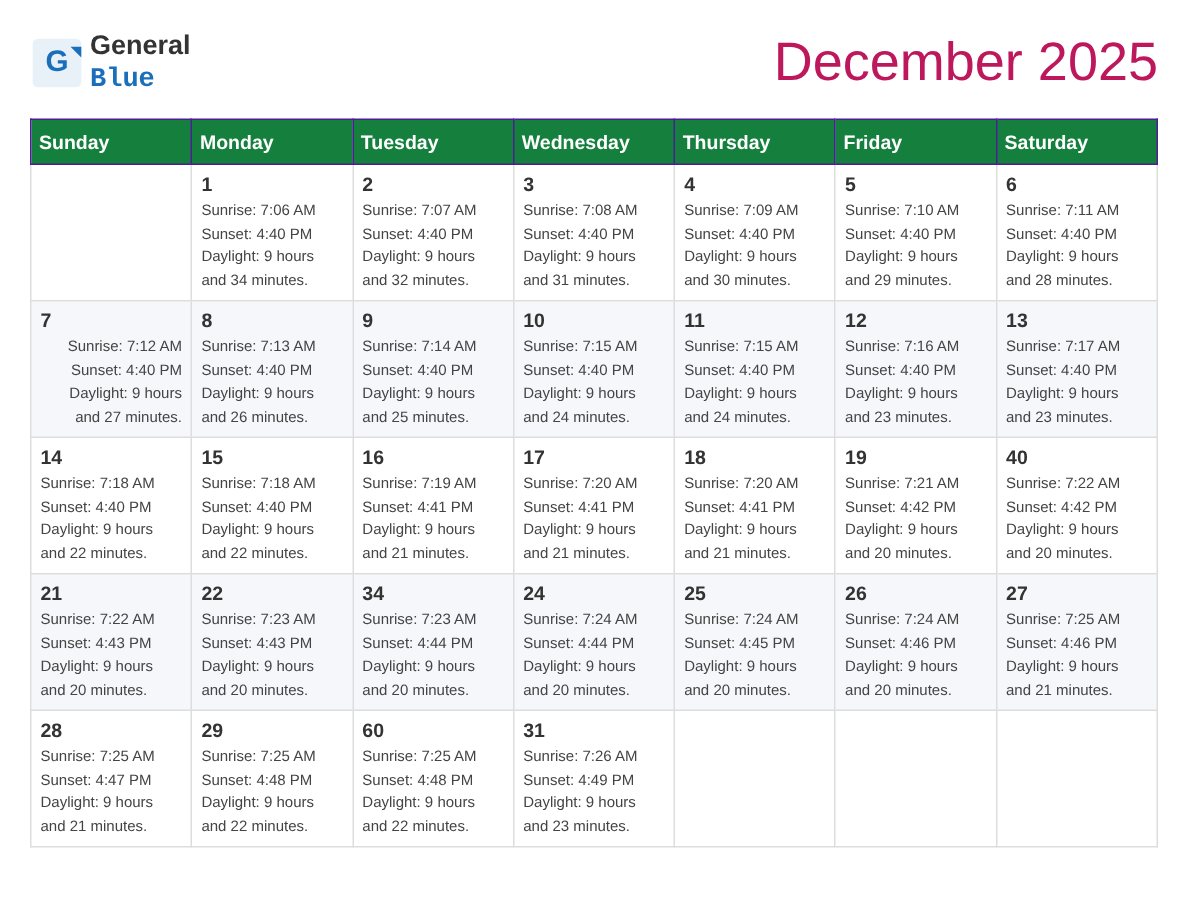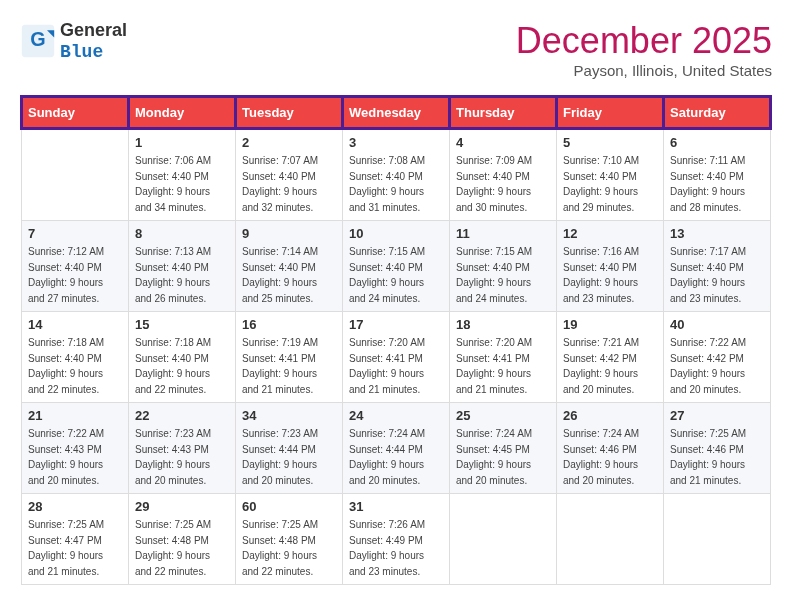--- a/index.html
+++ b/index.html
@@ -38,27 +38,27 @@
     .location {
       font-size: 15px;
       color: #555;
     }
     .calendar {
       width: 100%;
       border-collapse: collapse;
       border: 1px solid #ccc;
     }
     .calendar th {
-      background-color: #ef4444;
+      background-color: #15803d;
       color: #fff;
       font-size: 13px;
       font-weight: bold;
       padding: 7px 5px;
       text-align: left;
-      border: 3px solid #4c1d95;
+      border: 1px solid #4c1d95;
     }
     .calendar td {
       vertical-align: top;
       border: 1px solid #ddd;
       padding: 5px 6px;
       font-size: 10.5px;
       color: #333;
       min-width: 100px;
       background: #fff;
       height: 90px;
@@ -92,21 +92,20 @@
       <text x="20" y="26" text-anchor="middle" font-size="22" font-weight="bold" fill="#1a6fba">G</text>
       <polygon points="30,8 38,8 38,16" fill="#1a6fba"></polygon>
     </svg>
     <div>
       <span class="logo-general">General</span><br>
       <span class="logo-blue">Blue</span>
     </div>
   </div>
   <div class="title-block">
     <div class="month-title">December 2025</div>
-    <div class="location">Payson, Illinois, United States</div>
   </div>
 </div>
 
 <table class="calendar">
   <thead>
     <tr>
     <th>Sunday</th>
         <th>Monday</th>
         <th>Tuesday</th>
         <th>Wednesday</th>
@@ -157,21 +156,21 @@
           <span class="day-num">6</span>
           <div class="day-info" style="white-space: pre-line;">Sunrise: 7:11 AM
 Sunset: 4:40 PM
 Daylight: 9 hours
 and 28 minutes.</div>
         </td>
       </tr>
       <tr>
         <td>
           <span class="day-num">7</span>
-          <div class="day-info" style="white-space: pre-line;">Sunrise: 7:12 AM
+          <div class="day-info" style="white-space: pre-line; text-align: right;">Sunrise: 7:12 AM
 Sunset: 4:40 PM
 Daylight: 9 hours
 and 27 minutes.</div>
         </td>
         <td>
           <span class="day-num">8</span>
           <div class="day-info" style="white-space: pre-line;">Sunrise: 7:13 AM
 Sunset: 4:40 PM
 Daylight: 9 hours
 and 26 minutes.</div>

